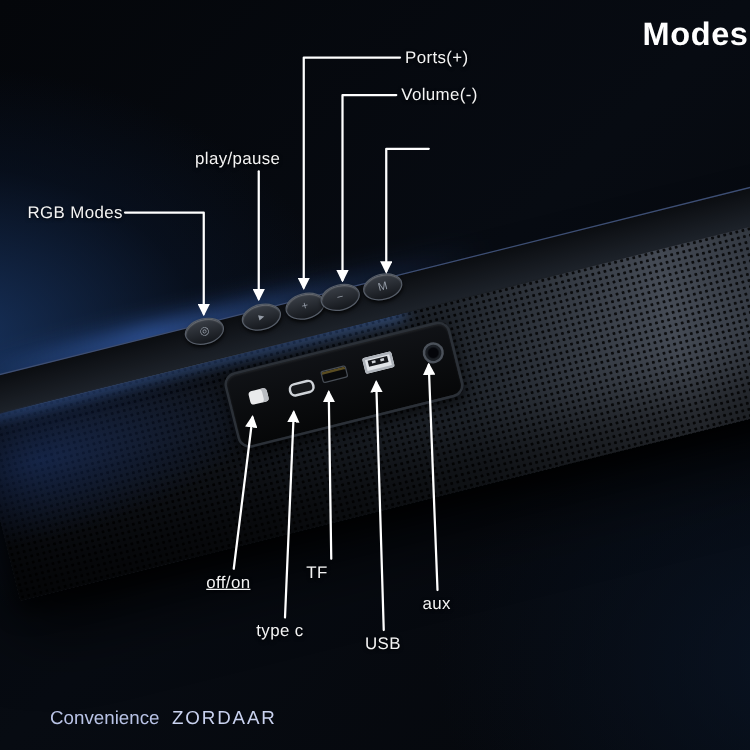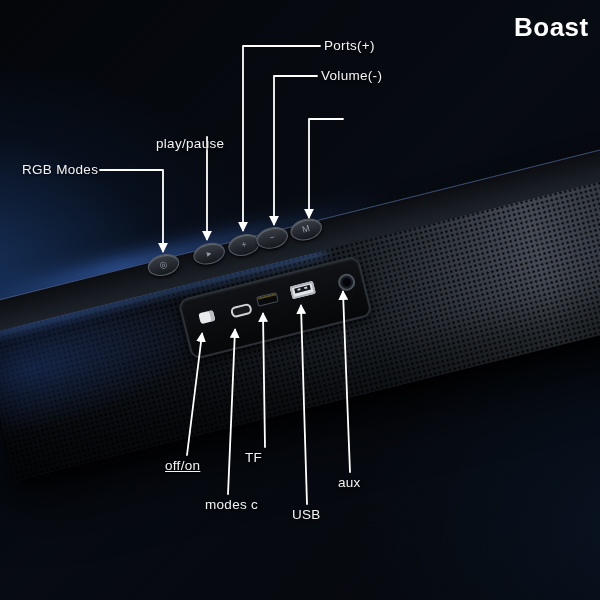--- a/index.html
+++ b/index.html
@@ -133,23 +133,26 @@
       <polyline points="187,455 202,334" marker-end="url(#arrow)"></polyline>
       <polyline points="228,494 235,330" marker-end="url(#arrow)"></polyline>
       <polyline points="265,447 263,314" marker-end="url(#arrow)"></polyline>
       <polyline points="307,504 301,306" marker-end="url(#arrow)"></polyline>
       <polyline points="350,472 343,292" marker-end="url(#arrow)"></polyline>
     </g>
   </svg>
 
   <div class="label" style="left:324px;top:38px;">Ports(+)</div>
   <div class="label" style="left:321px;top:68px;">Volume(-)</div>
-  <div class="label" style="left:156px;top:119px;margin-top:17px;">play/pause</div>
+  <div class="label" style="left:156px;top:119px;">play/pause</div>
   <div class="label" style="left:22px;top:162px;">RGB Modes</div>
   <div class="label" style="left:165px;top:458px;text-decoration:underline;">off/on</div>
-  <div class="label" style="left:205px;top:497px;">modes c</div>
+  <div class="label" style="left:205px;top:497px;">type c</div>
   <div class="label" style="left:245px;top:450px;">TF</div>
   <div class="label" style="left:292px;top:507px;text-align:center;">USB</div>
   <div class="label" style="left:338px;top:475px;">aux</div>
 
-  <div class="brand">Boast</div>
+  <div class="brand">Modes</div>
+  <div class="footer-sub">
+    <span>Convenience</span><span class="model">ZORDAAR</span>
+  </div>
 
 </div>
 
 </body></html>

